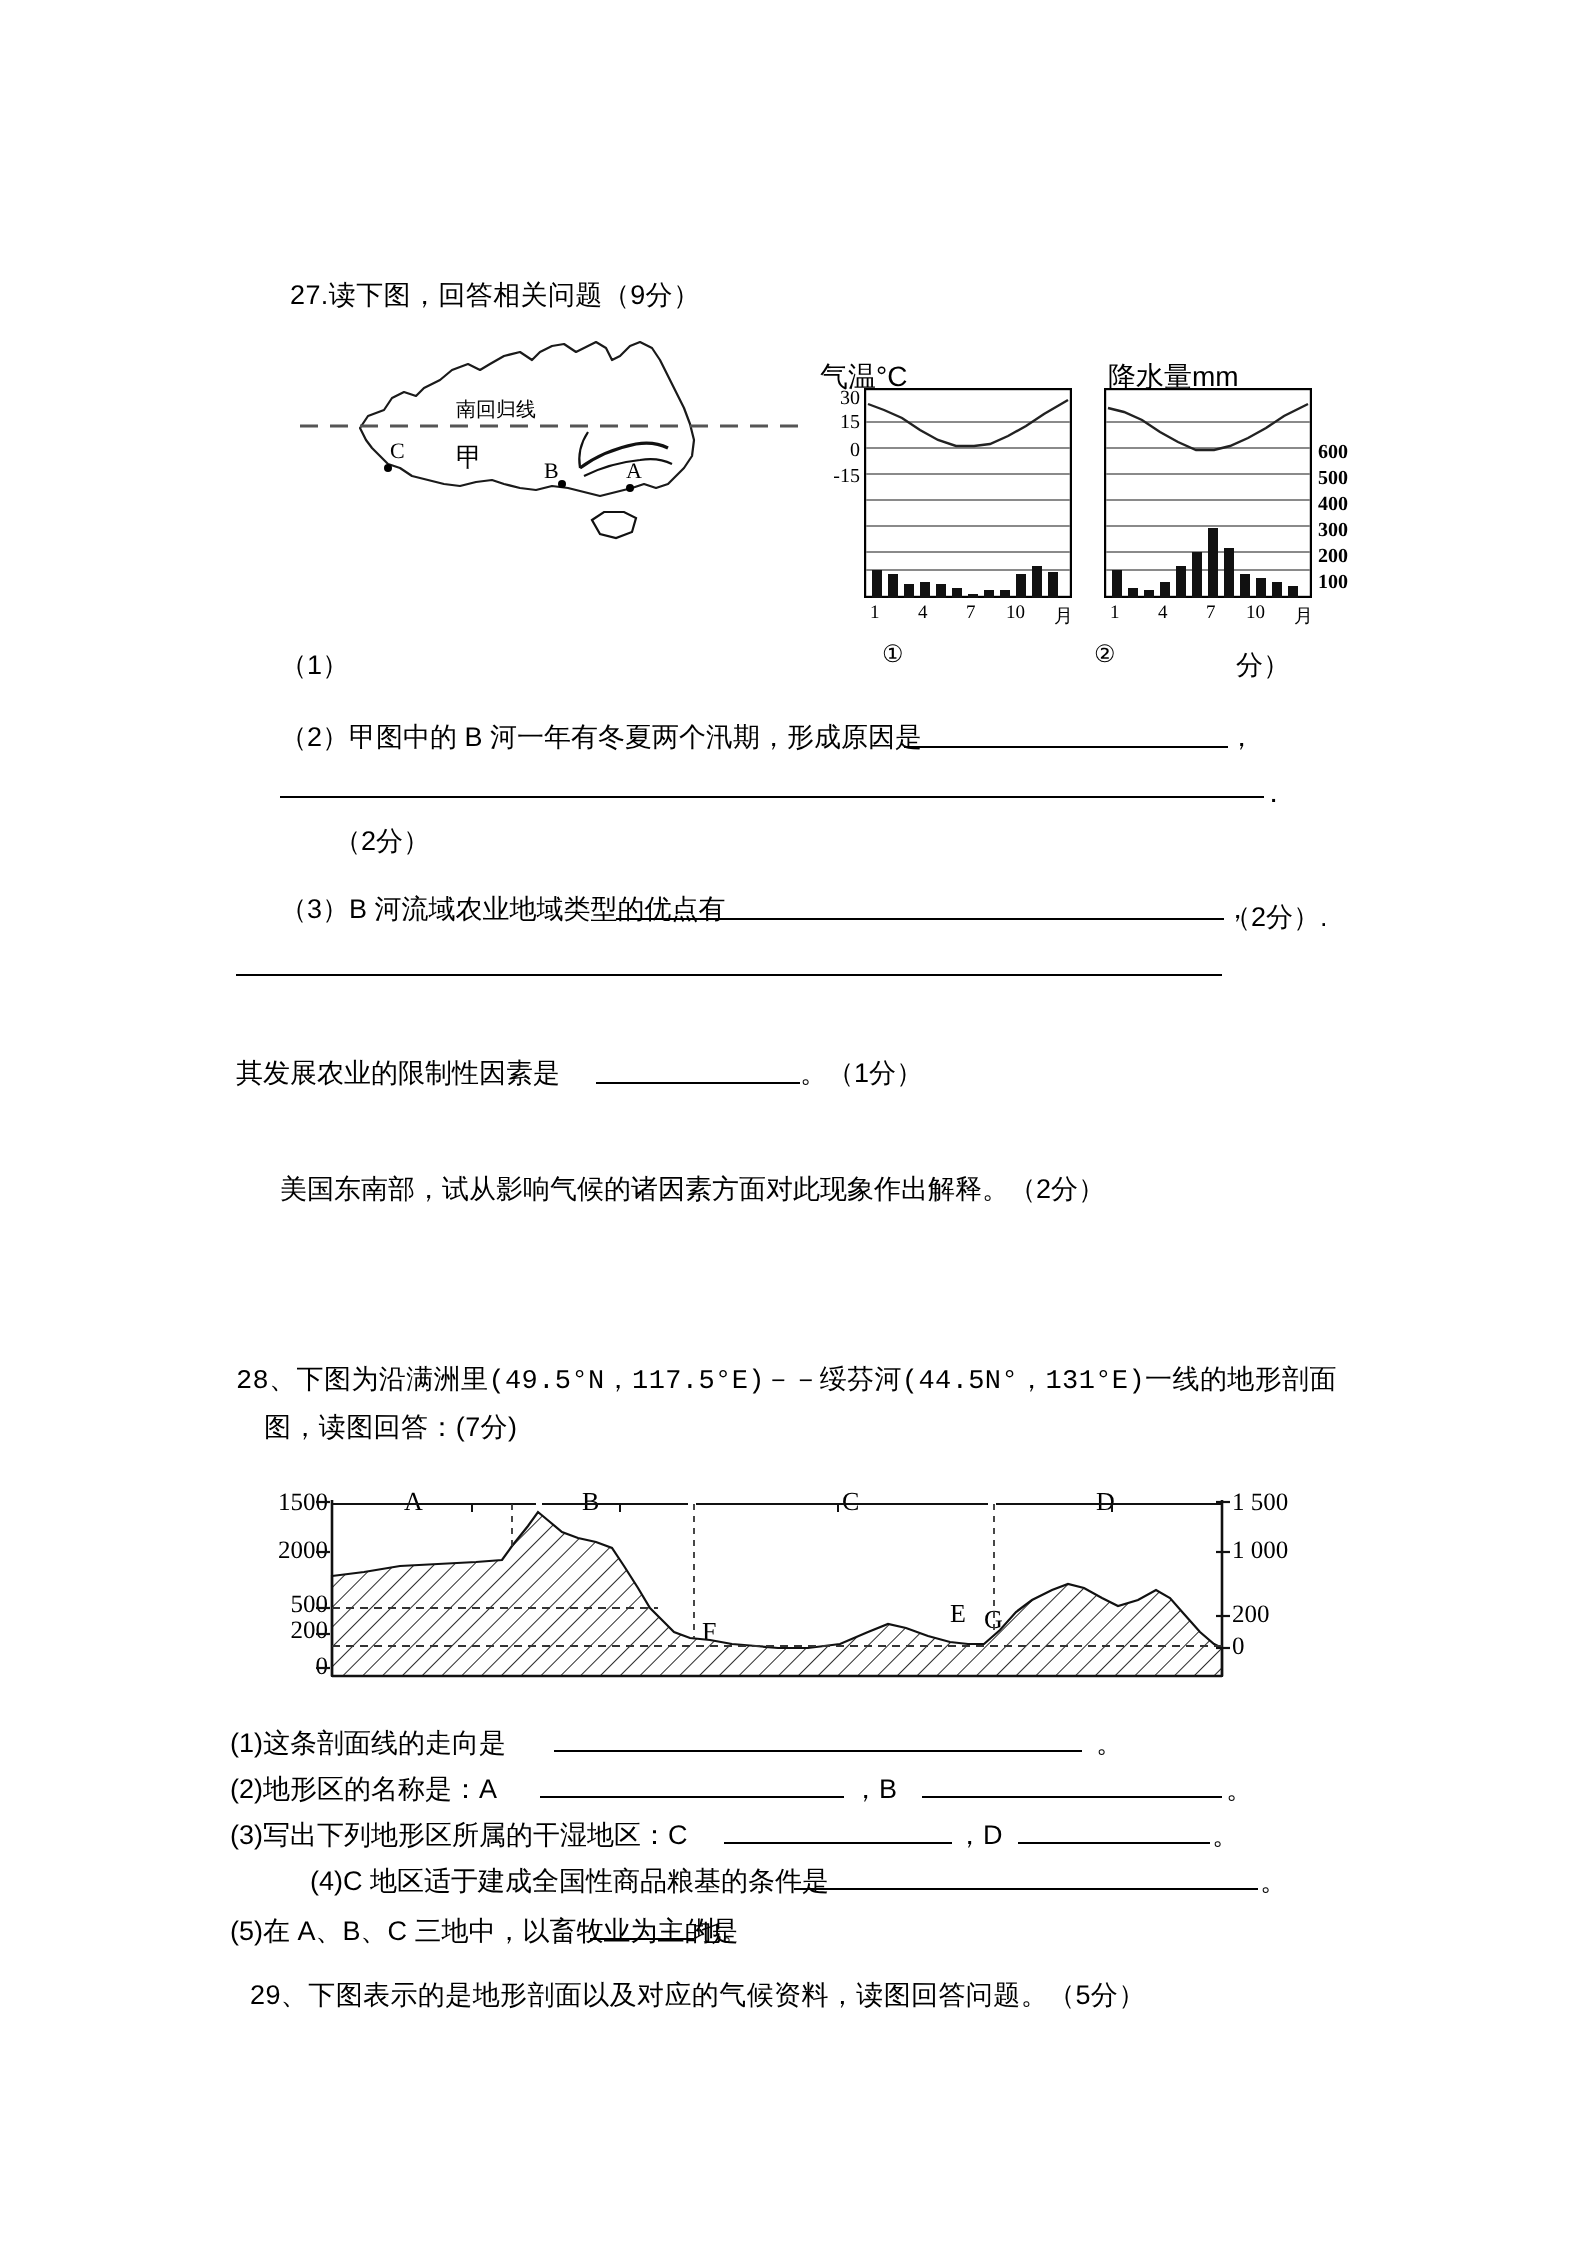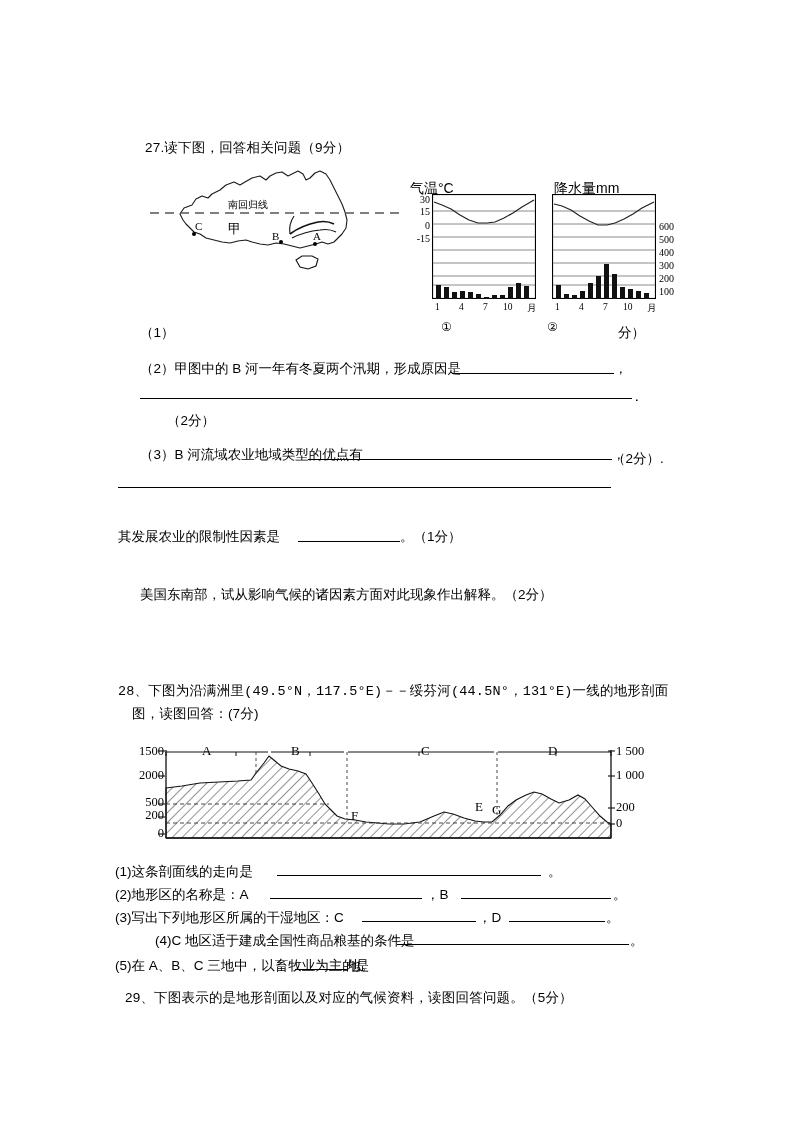--- a/index.html
+++ b/index.html
@@ -74,20 +74,21 @@
     font-size: 10px;
     text-align: right;
     white-space: nowrap;
   }
   .clim-axis-num-r {
     position: absolute;
     font-family: "Liberation Serif", serif;
     font-size: 10px;
     text-align: center;
     white-space: nowrap;
+    font-weight: bold;
   }
   .clim-month {
     position: absolute;
     font-family: "Liberation Serif", serif;
     font-size: 9.5px;
     white-space: nowrap;
   }
   .clim-index {
     position: absolute;
     font-family: "DejaVu Sans", sans-serif;

